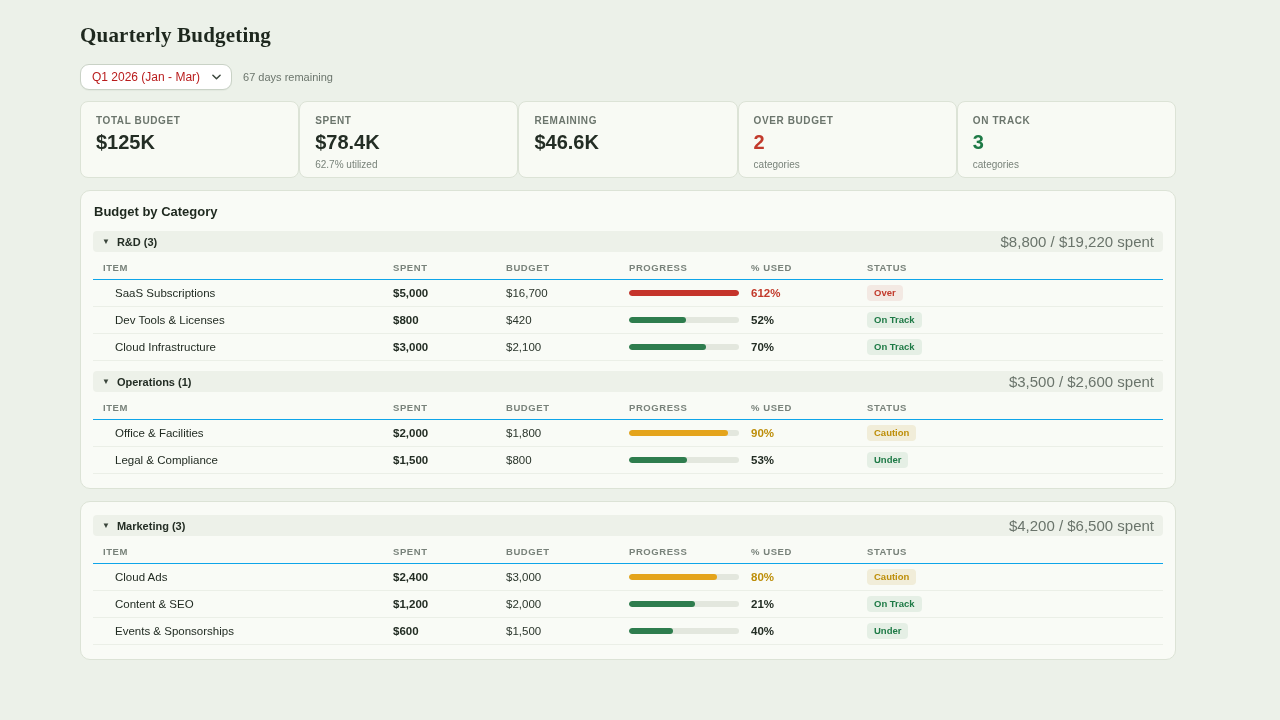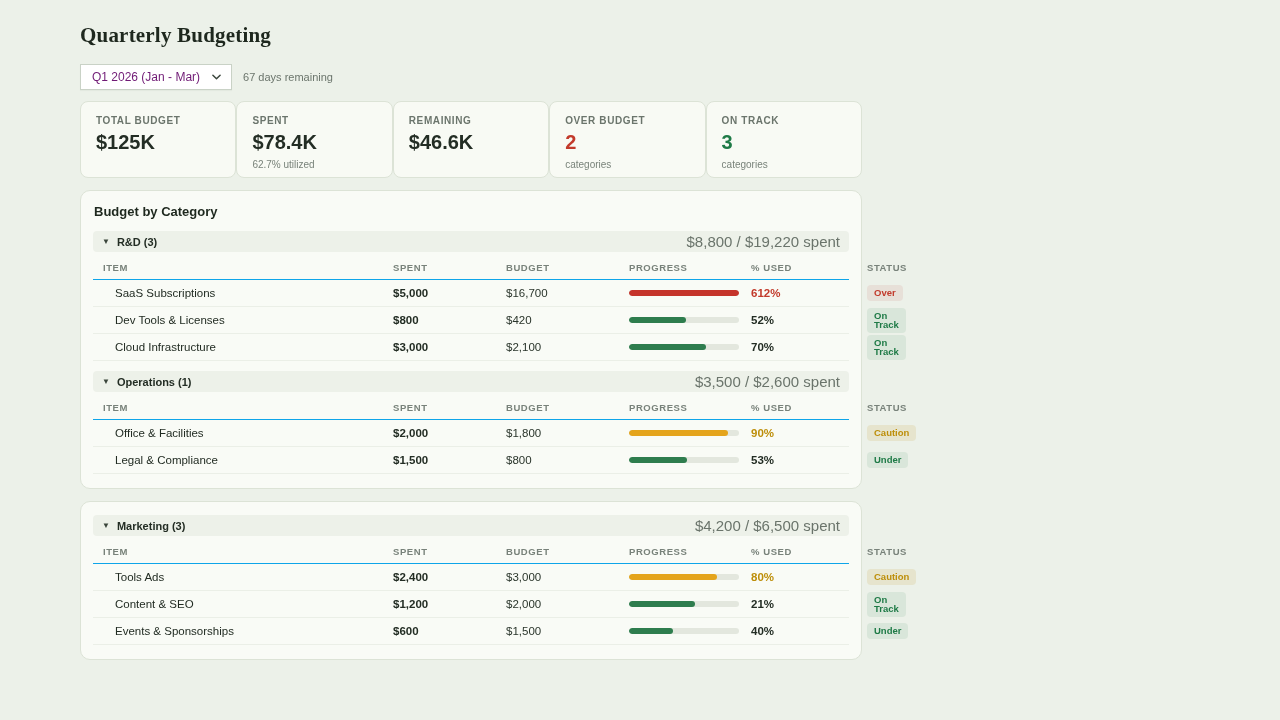--- a/index.html
+++ b/index.html
@@ -5,31 +5,31 @@
   * { margin:0; padding:0; box-sizing:border-box; }
   html,body { width:1280px; height:720px; overflow:hidden; }
   body {
     background:#ECF1E9;
     font-family:"Liberation Sans", sans-serif;
     color:#232D24;
     --red:#C23A2B; --green:#1E7A46; --amber:#BD8E09;
     --bar-red:#C5342B; --bar-green:#2E7D4E; --bar-amber:#E4A41C;
     --track:#E3E7DE;
   }
-  .page { width:782px; margin-left:80px; padding-top:23px; }
+  .page { width:1096px; margin-left:80px; padding-top:23px; }
 
   .title {
     font-family:"Liberation Serif", serif;
     font-size:21px; font-weight:700; color:#1E281E; letter-spacing:.2px;
   }
 
   .controls { display:flex; align-items:center; gap:11px; margin-top:16px; height:25px; }
   .select {
-    background:#FFFFFF; border:1px solid #C9D2C6; border-radius:0;
-    padding:5px 10px 5px 11px; font-size:12px; color:#701a75;
+    background:#FFFFFF; border:1px solid #C9D2C6; border-radius:9px;
+    padding:5px 10px 5px 11px; font-size:12px; color:#b91c1c;
     display:inline-flex; align-items:center; gap:12px; cursor:pointer;
     box-shadow:0 1px 1px rgba(30,40,30,.04);
   }
   .chev { width:9px; height:6px; display:block; }
   .days { font-size:11px; color:#6B756C; }
 
   .stats { display:grid; grid-template-columns:repeat(5,1fr); gap:0; margin-top:12px; }
   .card {
     background:#F8FAF4; border:1px solid #DCE3D6; border-radius:8px;
     padding:13px 15px 11px; height:77px;
@@ -242,21 +242,21 @@
     <div class="grid thead">
             <div class="hcell">ITEM</div>
             <div class="hcell">SPENT</div>
             <div class="hcell">BUDGET</div>
             <div class="hcell">PROGRESS</div>
             <div class="hcell">% USED</div>
             <div class="hcell">STATUS</div>
           </div>
     <div class="rows">
             <div class="grid trow">
-    <div class="cell item">Tools Ads</div>
+    <div class="cell item">Cloud Ads</div>
     <div class="cell spent">$2,400</div>
     <div class="cell budget">$3,000</div>
     <div class="cell">
       <div class="track">
         <div class="fill bar-amber" style="width: 80%;"></div>
       </div>
     </div>
     <div class="cell pct tone-amber">80%</div>
     <div class="cell"><span class="badge badge-amber">Caution</span></div>
   </div>

